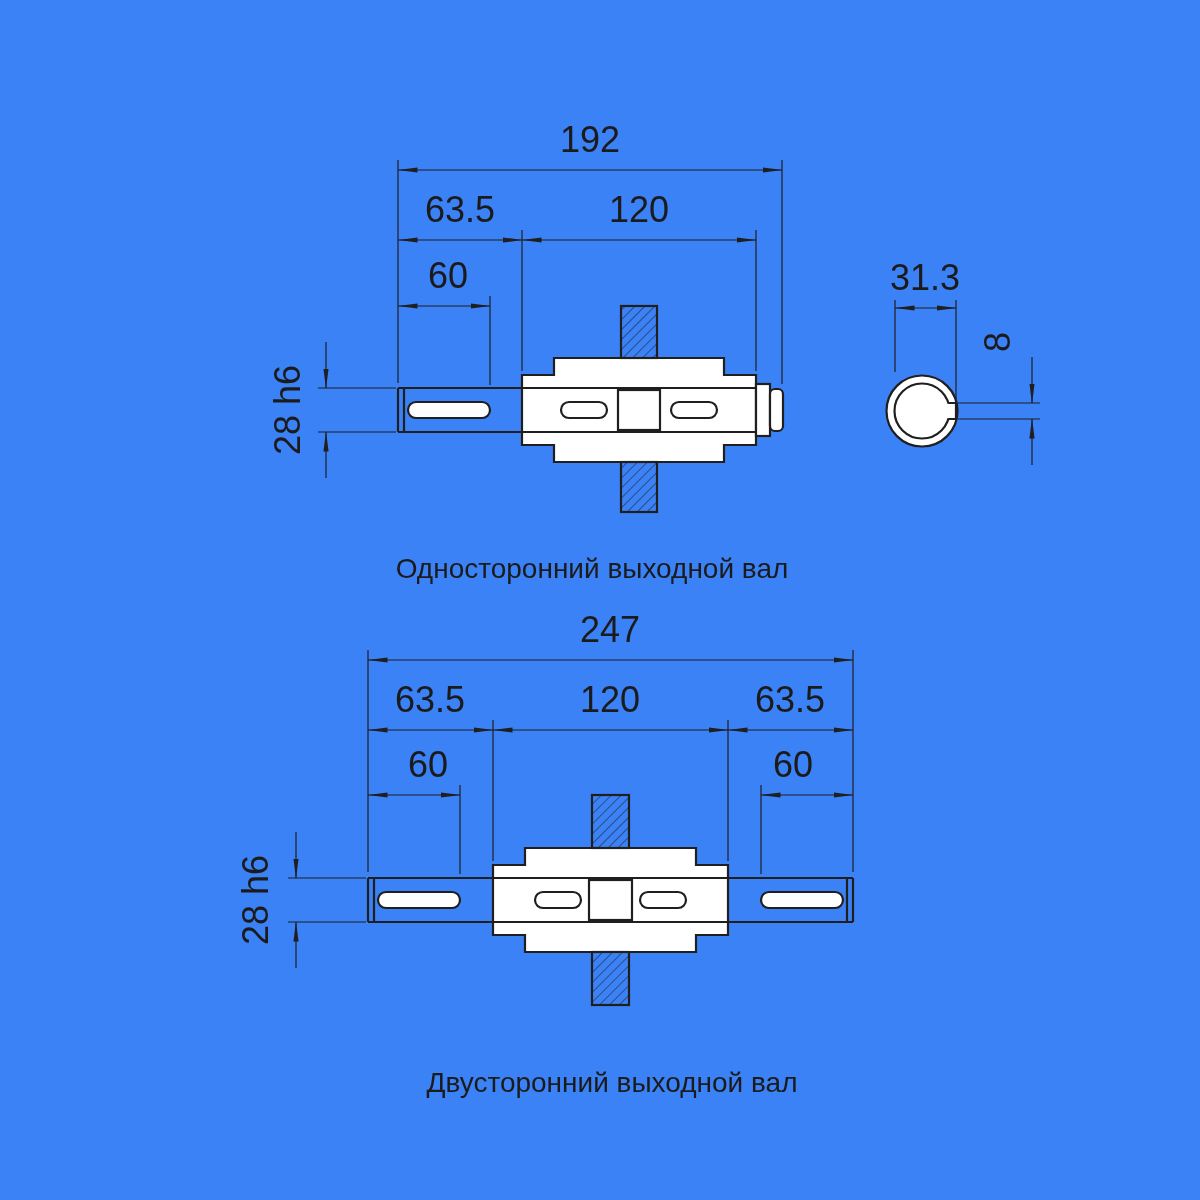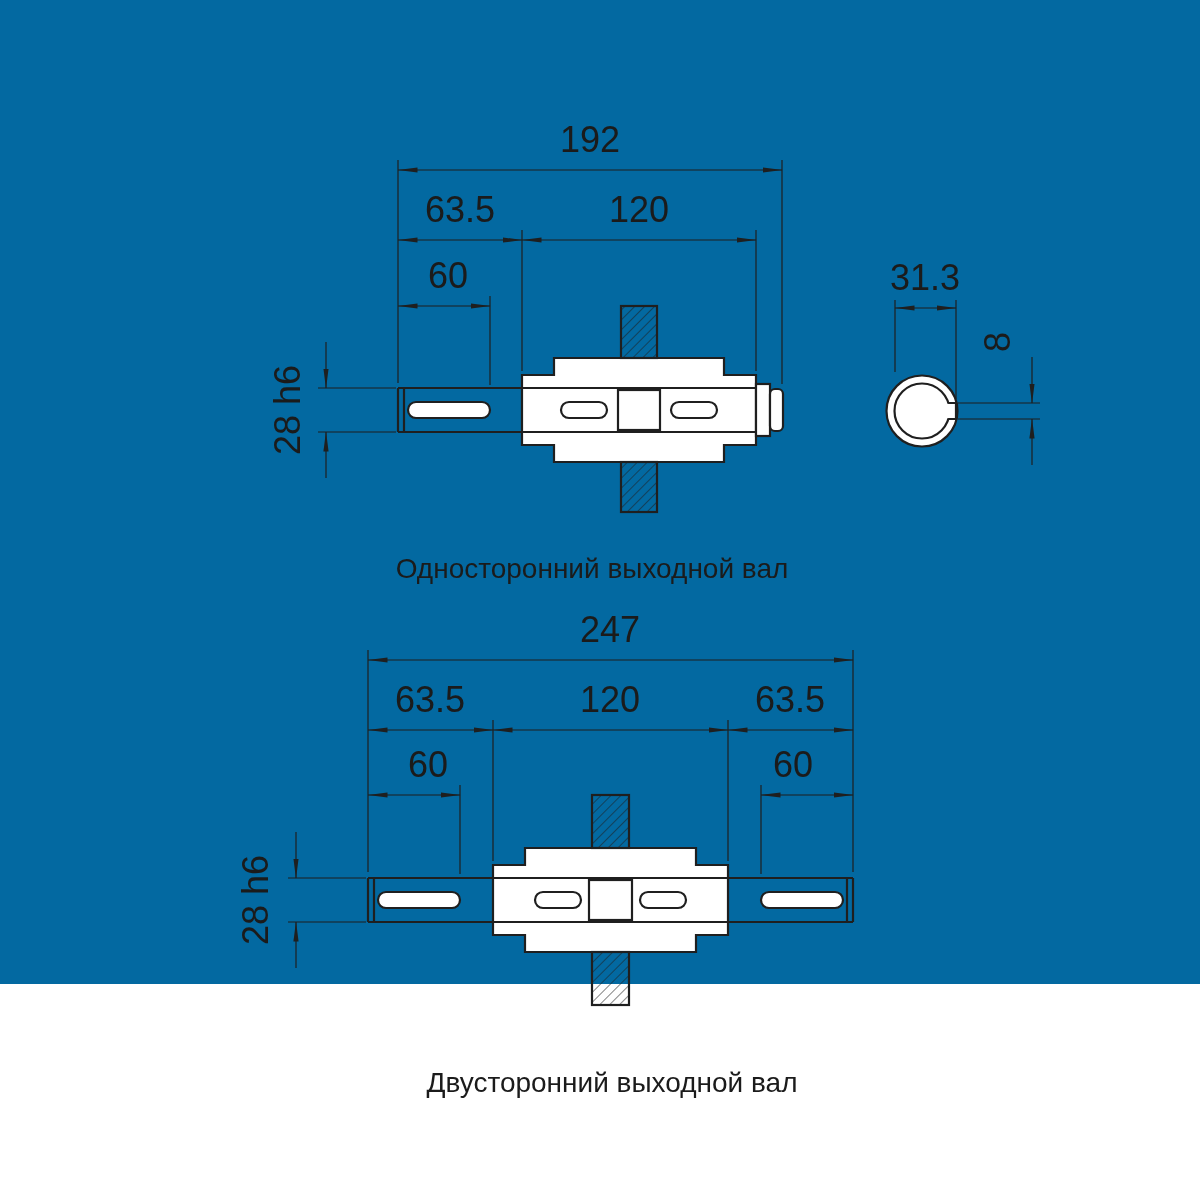--- a/index.html
+++ b/index.html
@@ -1,17 +1,17 @@
 <!DOCTYPE html>
 <html><head>
 <meta charset="utf-8">
 <style>
   html,body{margin:0;padding:0;background:#ffffff;}
   body{width:1200px;height:1200px;font-family:"Liberation Sans",sans-serif;}
-  #stage{width:1200px;height:984px;position:relative;background:#0369a1;}
+  #stage{width:1200px;height:1200px;position:relative;background:#3b82f6;}
   svg{display:block;}
   .ol{fill:#ffffff;stroke:#1f1f1f;stroke-width:2.2;stroke-linejoin:miter;}
   .oln{fill:none;stroke:#1f1f1f;stroke-width:2.2;}
   .hatched{fill:url(#hatch);stroke:#1f1f1f;stroke-width:2.2;}
   .dim{stroke:#1f1f1f;stroke-width:1.2;fill:none;}
   text{fill:#1b1b1b;}
   .dimtxt{font-size:36px;text-anchor:middle;}
   .cap{font-size:28px;text-anchor:middle;}
 </style>
 </head>

